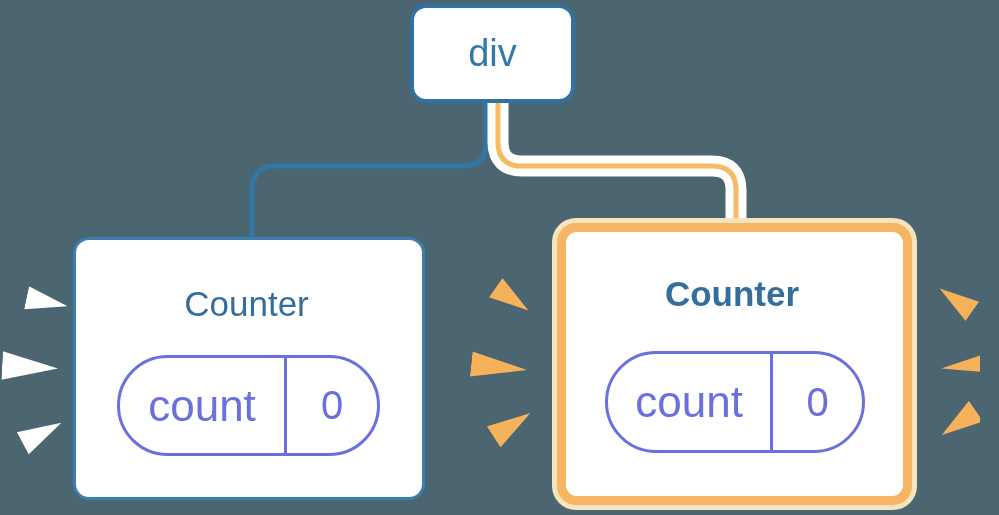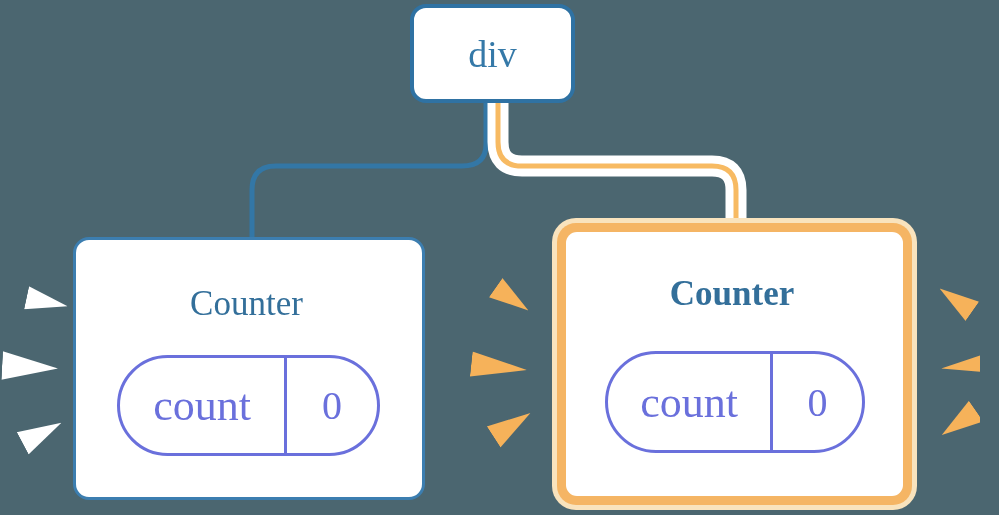--- a/index.html
+++ b/index.html
@@ -3,21 +3,21 @@
 <meta charset="utf-8">
 <style>
   :root{
     --background:#4B6670; --blue-line:#3377A6; --node-border:#2F72A3; --node-text:#3579A8;
     --card-border:#3C7EB0; --title-text:#336F9A; --pill-purple:#6A70DC;
     --highlight-orange:#F5B564; --highlight-glow:#F9E3BD; --connector-orange:#F7BA62;
     --spark-orange:#F6B25A; --spark-white:#FFFFFF; --card-background:#FFFFFF;
   }
   html,body{margin:0;padding:0;}
   body{font-family:"Liberation Sans", sans-serif; background:var(--background);}
-  .stage{position:relative;width:980px;height:515px;overflow:hidden;background:var(--background);font-family:Liberation Serif, serif;}
+  .stage{position:relative;width:980px;height:515px;overflow:hidden;background:var(--background);}
 
   svg.connectors{position:absolute;left:0;top:0;}
   .line-blue{stroke:var(--blue-line);stroke-width:5;fill:none;}
   .line-casing{stroke:#fff;stroke-width:21;fill:none;}
   .line-orange{stroke:var(--connector-orange);stroke-width:5;fill:none;}
 
   .node{
     position:absolute;left:410px;top:4px;width:165px;height:99px;
     box-sizing:border-box;background:var(--card-background);
     border:4px solid var(--node-border);border-radius:16px;

